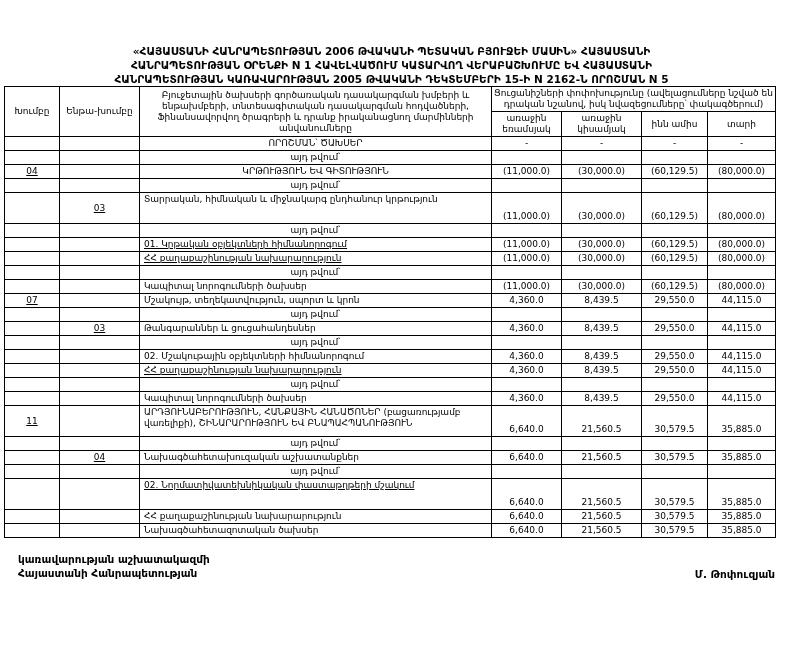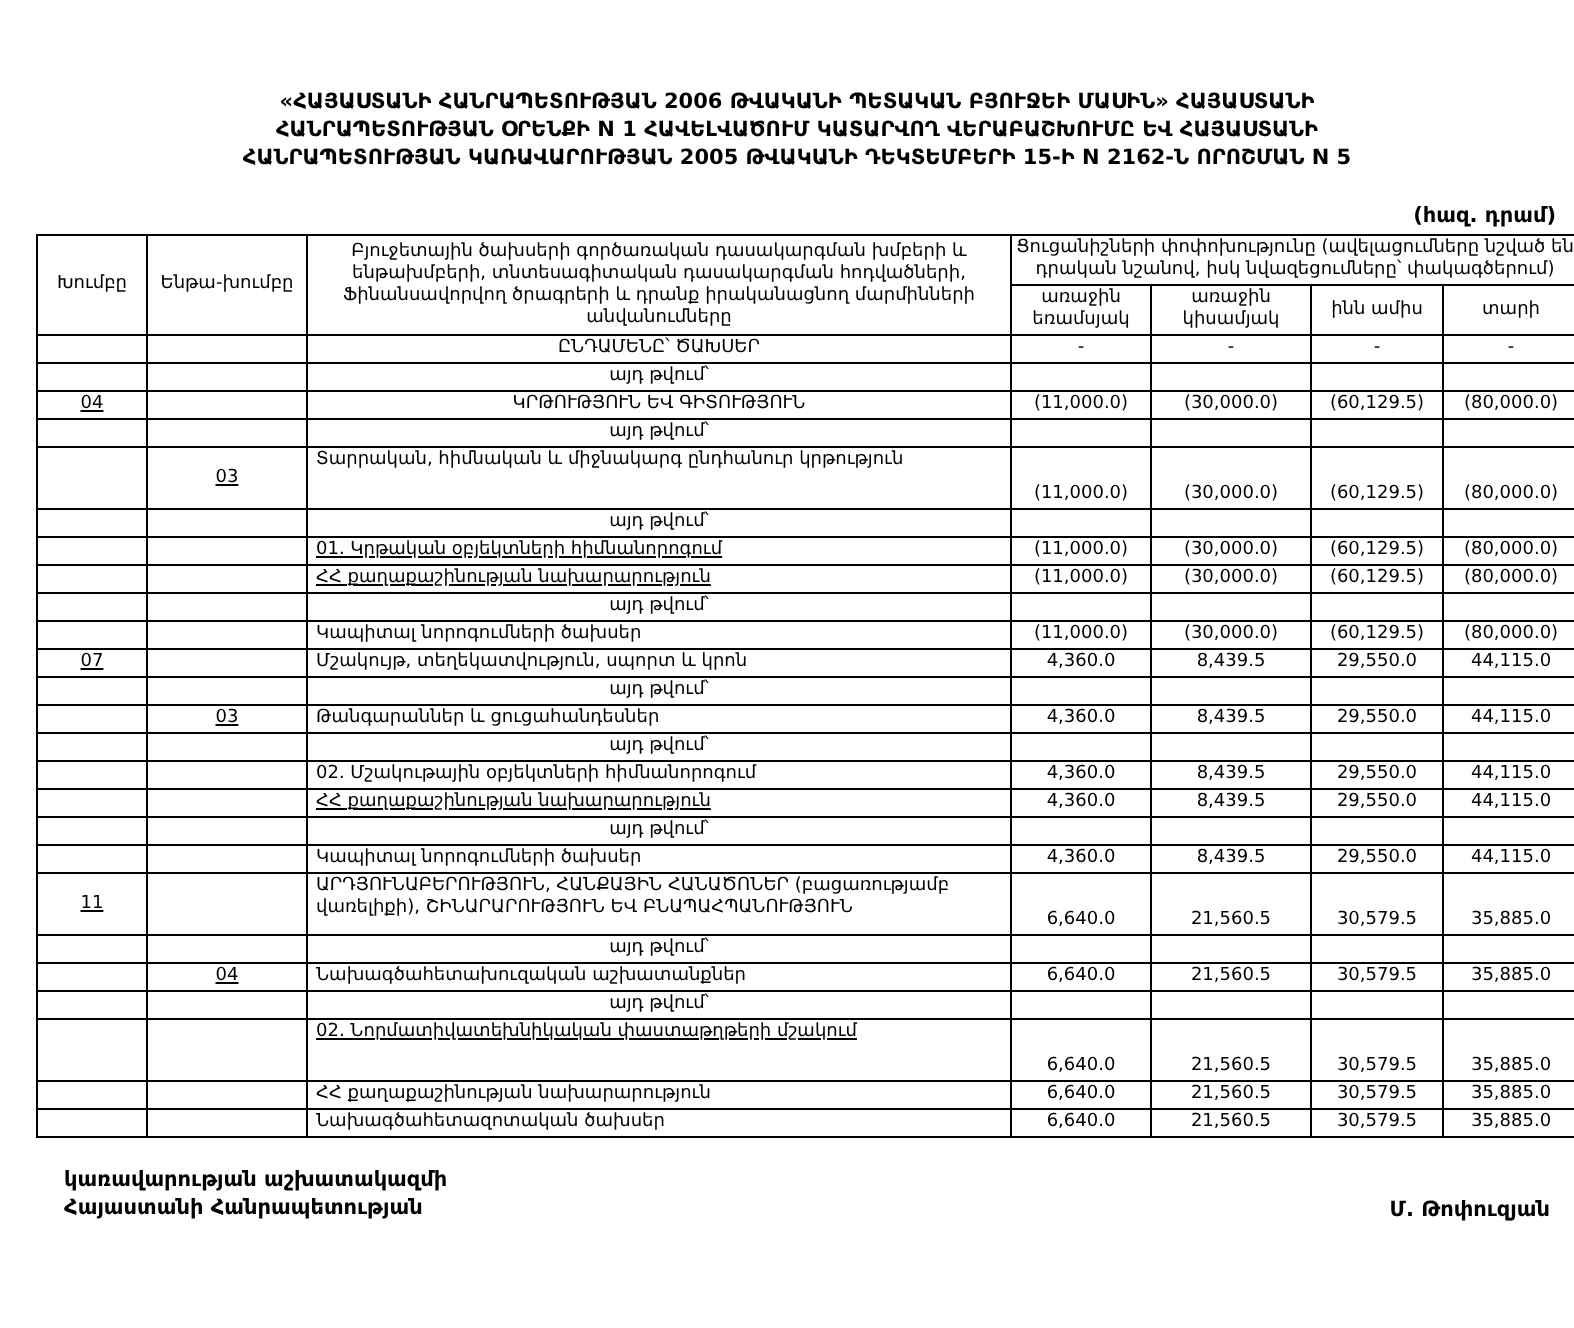--- a/index.html
+++ b/index.html
@@ -1,21 +1,21 @@
 <!DOCTYPE html>
 <html><head>
 <meta charset="utf-8">
 <style>
   html,body { margin:0; padding:0; background:#fff; }
   body {
     width:787px; height:664px;
     font-family:"DejaVu Sans","Liberation Sans",sans-serif;
     color:#000; font-size:9px; overflow:hidden;
   }
-  .page { padding:44px 8px 0 18px; position:relative; }
+  .page { padding:44px 8px 0 4px; position:relative; }
 
   .title-block { text-align:center; font-weight:bold; font-size:10.5px; line-height:14px; }
 
   .unit-note { text-align:right; font-weight:bold; font-size:10.5px; margin:16px 1px 3px 0; }
 
   table.budget { border-collapse:collapse; table-layout:fixed; width:771px; }
   table.budget td, table.budget th {
     border:1px solid #000; padding:1px 2px; vertical-align:middle;
     font-weight:normal; font-size:9px; line-height:11px; overflow:hidden;
   }
@@ -39,21 +39,20 @@
 <body>
 
 <div class="page">
 
   <div class="title-block">
     <div>«ՀԱՅԱՍՏԱՆԻ ՀԱՆՐԱՊԵՏՈՒԹՅԱՆ 2006 ԹՎԱԿԱՆԻ ՊԵՏԱԿԱՆ ԲՅՈՒՋԵԻ ՄԱՍԻՆ» ՀԱՅԱՍՏԱՆԻ</div>
     <div>ՀԱՆՐԱՊԵՏՈՒԹՅԱՆ ՕՐԵՆՔԻ N 1 ՀԱՎԵԼՎԱԾՈՒՄ ԿԱՏԱՐՎՈՂ ՎԵՐԱԲԱՇԽՈՒՄԸ ԵՎ ՀԱՅԱՍՏԱՆԻ</div>
     <div>ՀԱՆՐԱՊԵՏՈՒԹՅԱՆ ԿԱՌԱՎԱՐՈՒԹՅԱՆ 2005 ԹՎԱԿԱՆԻ ԴԵԿՏԵՄԲԵՐԻ 15-Ի N 2162-Ն ՈՐՈՇՄԱՆ N 5</div>
   </div>
 
-  <div class="unit-note">(հազ. դրամ)</div>
 
   <table class="budget">
     <colgroup>
       <col style="width:55px">
         <col style="width:80px">
         <col style="width:352px">
       <col style="width:70px">
         <col style="width:80px">
         <col style="width:66px">
         <col style="width:68px">
@@ -69,21 +68,21 @@
         <th>առաջին եռամսյակ</th>
         <th>առաջին կիսամյակ</th>
         <th>ինն ամիս</th>
         <th>տարի</th>
       </tr>
     </thead>
     <tbody id="rows-body">
         <tr>
           <td class="g"></td>
           <td class="sg"></td>
-          <td class="desc center"><span>ԸՆԴԱՄԵՆԸ՝ ԾԱԽՍԵՐ</span></td>
+          <td class="desc center"><span>ՈՐՈՇՄԱՆ՝ ԾԱԽՍԵՐ</span></td>
           <td class="val">-</td>
           <td class="val">-</td>
           <td class="val">-</td>
           <td class="val">-</td>
         </tr>
         <tr class="lbl">
           <td class="g"></td>
           <td class="sg"></td>
           <td class="desc center"><span>այդ թվում՝</span></td>
           <td class="val"></td>

